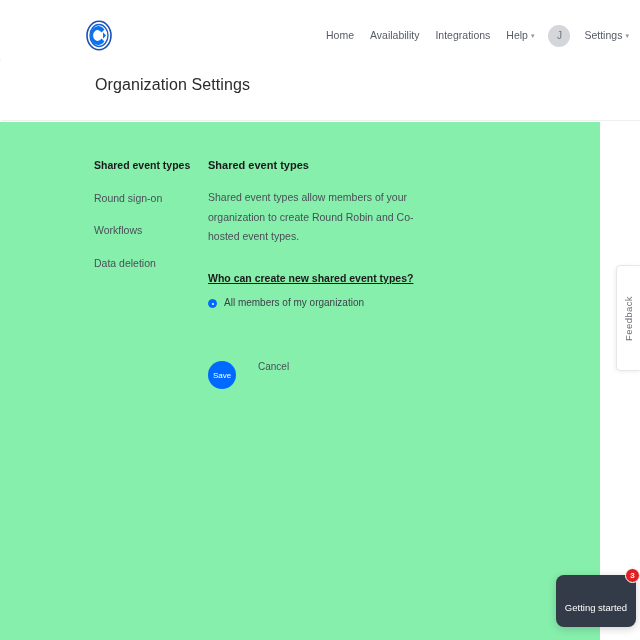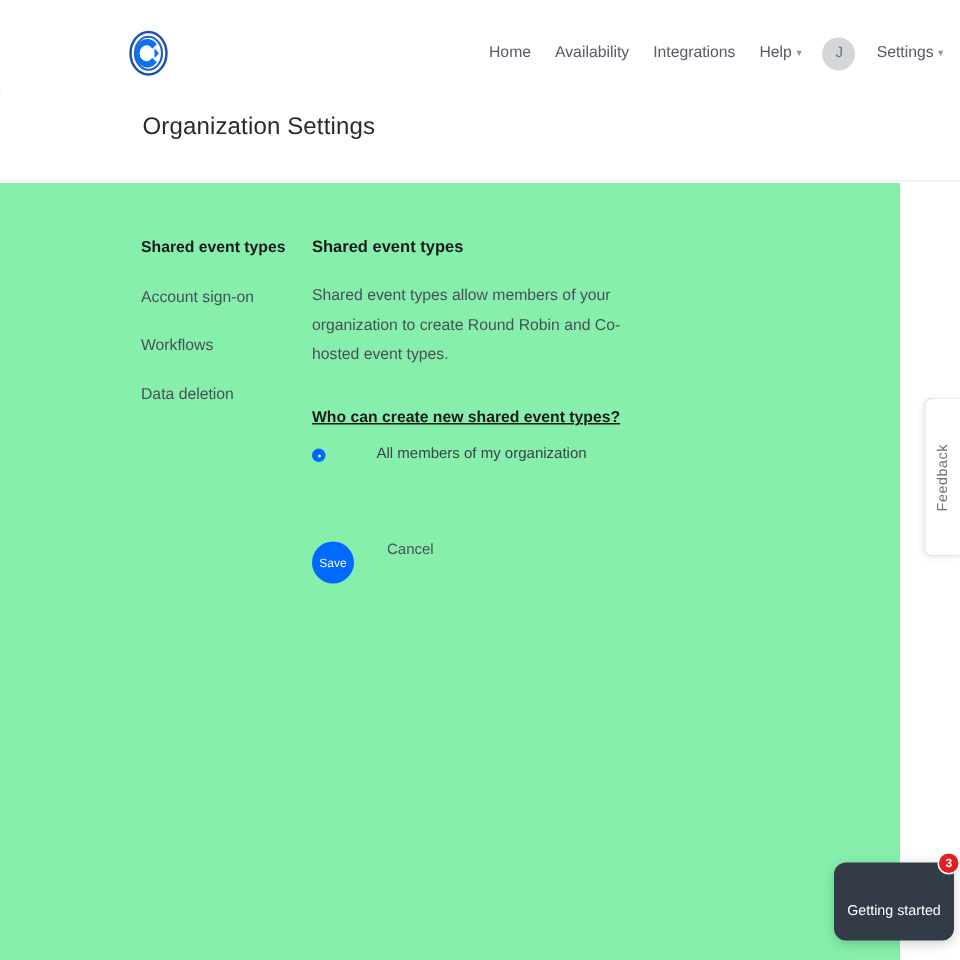--- a/index.html
+++ b/index.html
@@ -163,21 +163,20 @@
     color: #1a1a1a;
     margin: 0 0 14px 0;
     text-decoration: underline;
   }
 
   .radio-row {
     display: flex;
     align-items: flex-end;
     margin-bottom: 11px;
     cursor: pointer;
-    gap: 27px;
   }
 
   .radio {
     width: 9px;
     height: 9px;
     border-radius: 50%;
     border: 1px solid #c8ccd2;
     background: #ffffff;
     margin-right: 7px;
     flex: 0 0 auto;
@@ -343,21 +342,21 @@
     <div class="page-title">Organization Settings</div>
   </div>
 
   <div class="settings-body">
 
     <div class="side-nav">
       <div class="side-item active">
         <span>Shared event types</span>
       </div>
       <div class="side-item">
-        <span>Account sign-on</span>
+        <span>Round sign-on</span>
       </div>
       <div class="side-item">
         <span>Workflows</span>
       </div>
       <div class="side-item">
         <span>Data deletion</span>
       </div>
     </div>
 
     <div class="panel">

